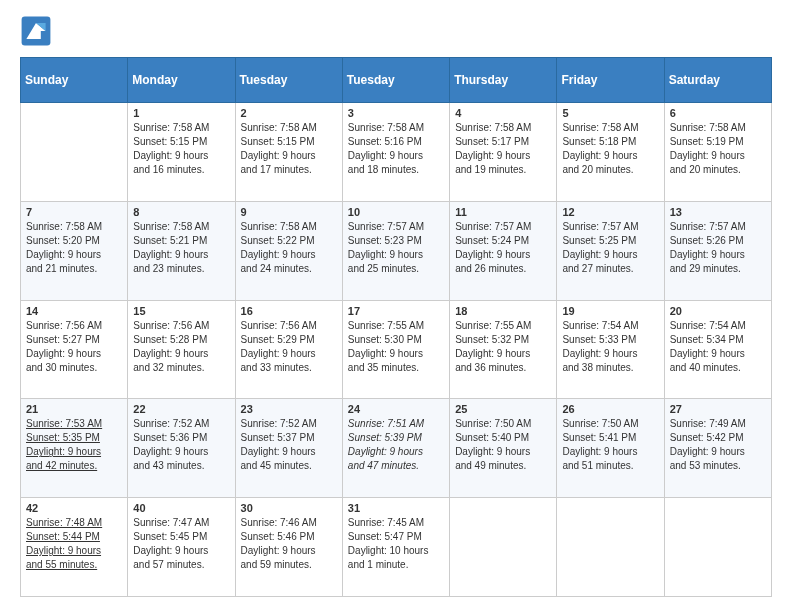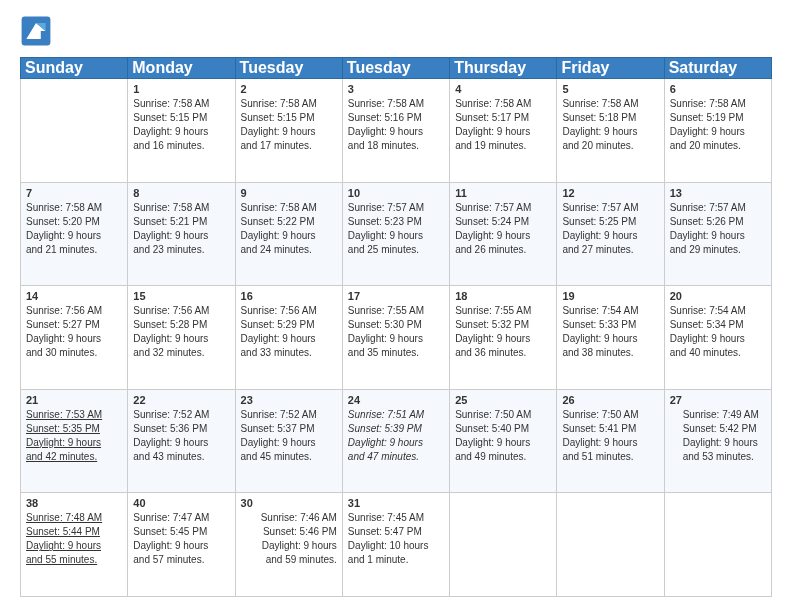--- a/index.html
+++ b/index.html
@@ -55,22 +55,22 @@
     }
     .calendar {
       flex: 1;
       border-collapse: collapse;
       width: 100%;
       table-layout: fixed;
     }
     .calendar th {
       background-color: #3a7fc1;
       color: white;
-      padding: 1px 4px;
-      font-size: 16px;
+      padding: 15px 4px;
+      font-size: 12px;
       font-weight: bold;
       text-align: left;
       border: 1px solid #2a6aa0;
     }
     .calendar td {
       border: 1px solid #ccc;
       padding: 4px 5px;
       vertical-align: top;
       font-size: 9.5px;
       color: #333;
@@ -314,44 +314,44 @@
           </td>
           <td>
             <span class="day-num">26</span>
             <div class="day-info" style="white-space: pre-line;">Sunrise: 7:50 AM
 Sunset: 5:41 PM
 Daylight: 9 hours
 and 51 minutes.</div>
           </td>
           <td>
             <span class="day-num">27</span>
-            <div class="day-info" style="white-space: pre-line; margin-left: 13px;">Sunrise: 7:49 AM
+            <div class="day-info" style="white-space: pre-line;">Sunrise: 7:49 AM
 Sunset: 5:42 PM
 Daylight: 9 hours
 and 53 minutes.</div>
           </td>
         </tr>
         <tr>
           <td>
-            <span class="day-num">38</span>
+            <span class="day-num">42</span>
             <div class="day-info" style="white-space: pre-line; text-decoration: underline;">Sunrise: 7:48 AM
 Sunset: 5:44 PM
 Daylight: 9 hours
 and 55 minutes.</div>
           </td>
           <td>
             <span class="day-num">40</span>
             <div class="day-info" style="white-space: pre-line;">Sunrise: 7:47 AM
 Sunset: 5:45 PM
 Daylight: 9 hours
 and 57 minutes.</div>
           </td>
           <td>
             <span class="day-num">30</span>
-            <div class="day-info" style="white-space: pre-line; text-align: right;">Sunrise: 7:46 AM
+            <div class="day-info" style="white-space: pre-line;">Sunrise: 7:46 AM
 Sunset: 5:46 PM
 Daylight: 9 hours
 and 59 minutes.</div>
           </td>
           <td>
             <span class="day-num">31</span>
             <div class="day-info" style="white-space: pre-line;">Sunrise: 7:45 AM
 Sunset: 5:47 PM
 Daylight: 10 hours
 and 1 minute.</div>

